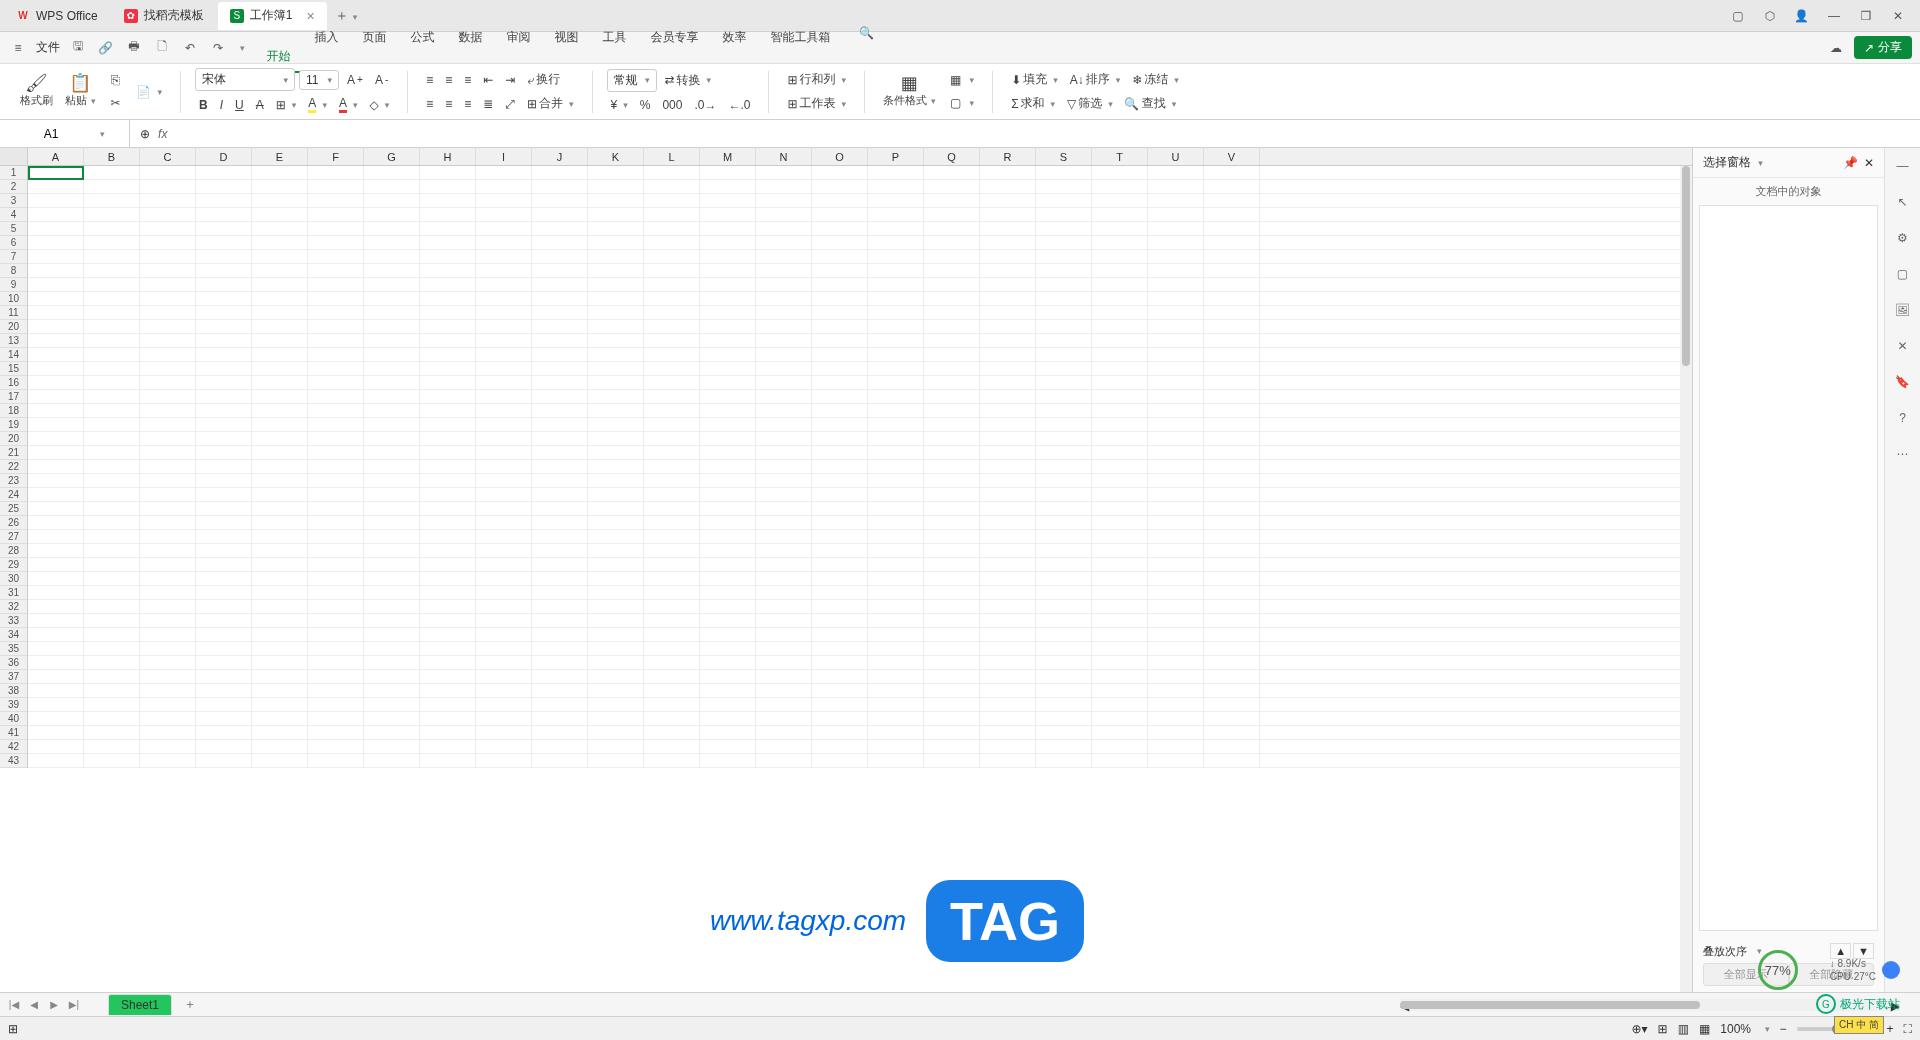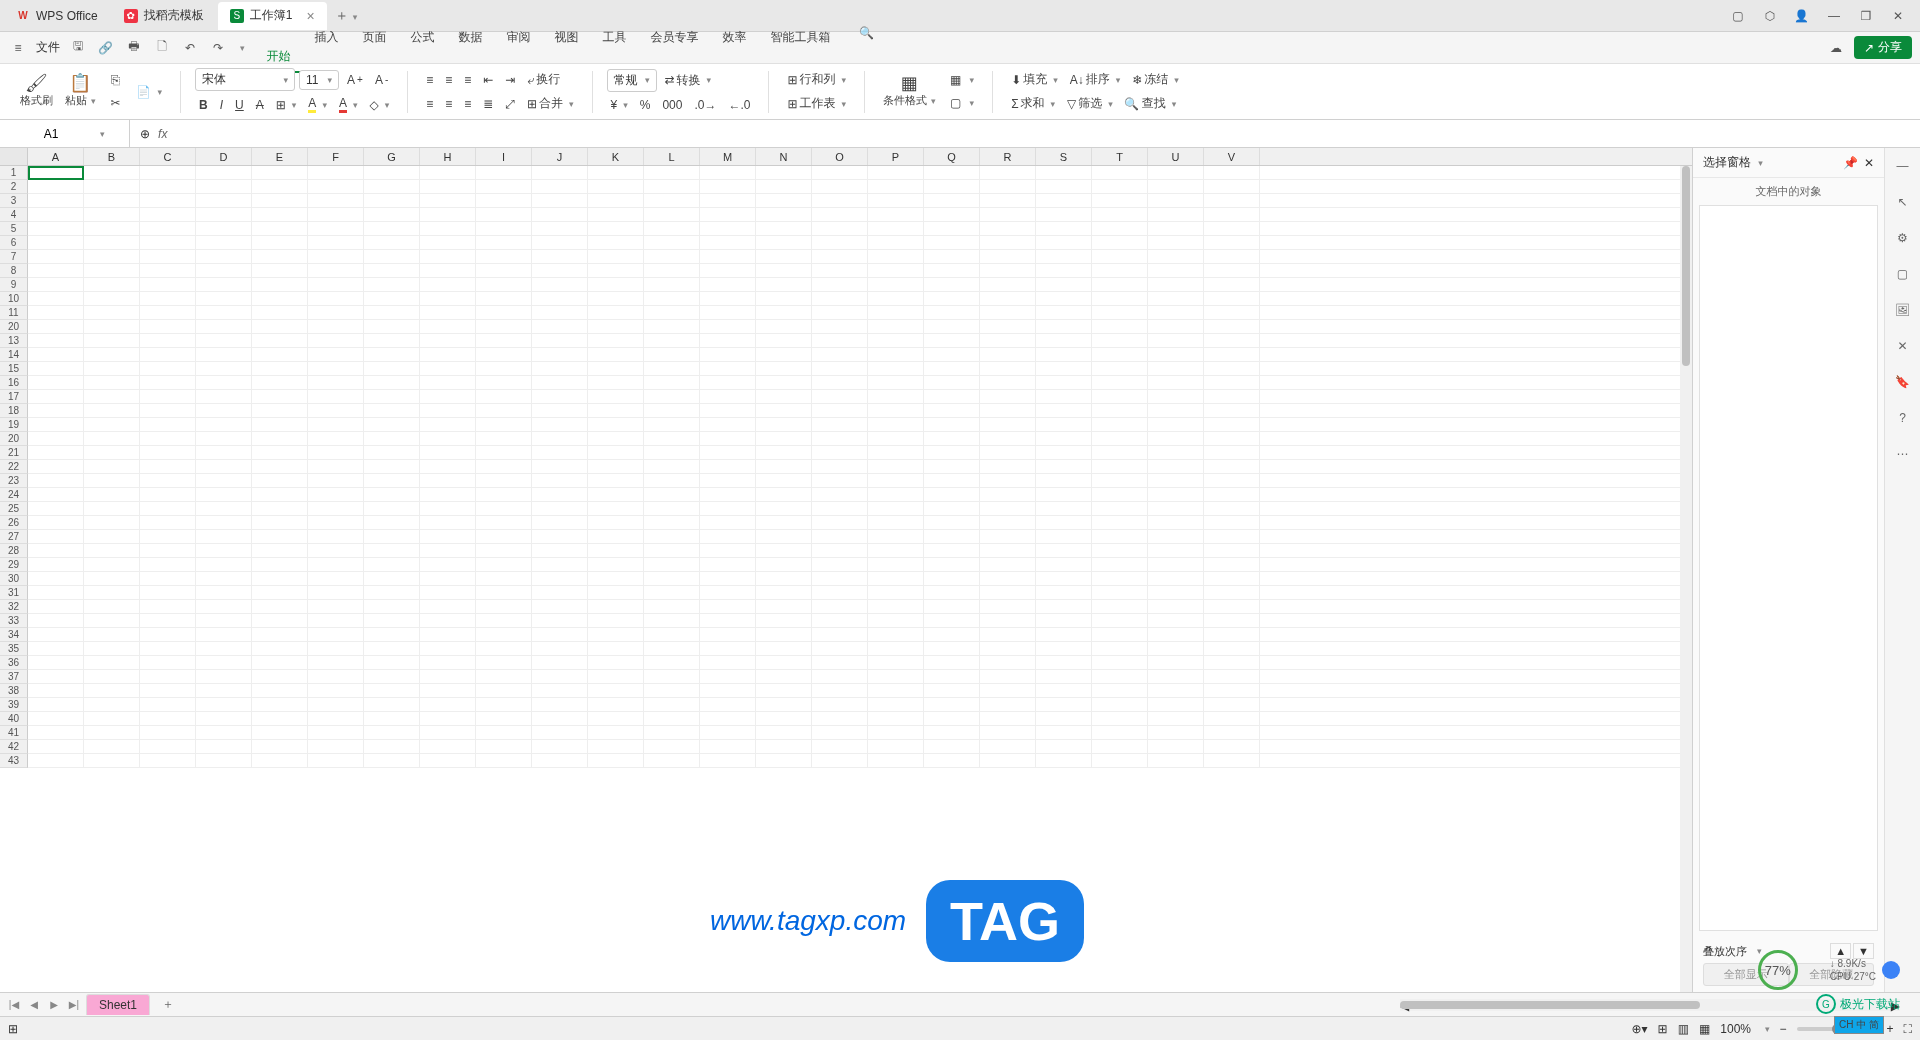--- a/index.html
+++ b/index.html
@@ -77,21 +77,21 @@
 .sp-btn { flex: 1; padding: 3px; background: #f0f0f0; border: 1px solid #ddd; border-radius: 3px; text-align: center; font-size: 11px; color: #999; }
 
 
 .rightrail { width: 36px; background: #f5f5f5; border-left: 1px solid #e0e0e0; display: flex; flex-direction: column; align-items: center; padding: 6px 0; gap: 12px; }
 .rail-btn { width: 24px; height: 24px; display: flex; align-items: center; justify-content: center; color: #666; cursor: pointer; }
 .rail-collapse { width: 24px; height: 24px; display: flex; align-items: center; justify-content: center; color: #666; }
 
 
 .sheettabs { height: 24px; background: #f5f5f5; display: flex; align-items: center; border-top: 1px solid #d0d0d0; padding: 0 6px; gap: 4px; }
 .nav-btn { width: 16px; text-align: center; color: #888; font-size: 10px; cursor: pointer; }
-.sheet-tab { padding: 3px 12px; background: #f9a8d4; border-radius: 3px 3px 0 0; border: 1px solid #ddd; border-bottom: none; font-size: 12px; }
+.sheet-tab { padding: 3px 12px; background: #22c55e; border-radius: 3px 3px 0 0; border: 1px solid #ddd; border-bottom: none; font-size: 12px; margin-left: 22px; }
 .hscroll { margin-left: auto; width: 500px; height: 12px; background: #f0f0f0; position: relative; margin-right: 14px; }
 .hscroll-thumb { position: absolute; left: 0; width: 60%; height: 8px; top: 2px; background: #c0c0c0; border-radius: 4px; }
 
 
 .statusbar { height: 24px; background: #f0f0f0; display: flex; align-items: center; padding: 0 8px; border-top: 1px solid #d0d0d0; gap: 10px; }
 .status-right { margin-left: auto; display: flex; align-items: center; gap: 10px; }
 .zoom-slider { width: 80px; height: 4px; background: #ccc; position: relative; border-radius: 2px; }
 .zoom-thumb { position: absolute; left: 50%; top: -3px; width: 10px; height: 10px; background: #888; border-radius: 50%; transform: translateX(-50%); }
 
 
@@ -99,21 +99,21 @@
 .wm-text { display: flex; flex-direction: column; }
 .wm-cn { font-size: 42px; font-weight: bold; color: #e63027; letter-spacing: 2px; }
 .wm-url { font-size: 28px; color: #0066e0; font-style: italic; font-weight: 500; }
 .wm-tag { background: #1a7ee6; color: #fff; font-size: 54px; font-weight: bold; padding: 10px 24px; border-radius: 24px; }
 
 
 .sys-widget { position: absolute; right: 20px; bottom: 50px; display: flex; align-items: center; gap: 6px; }
 .sys-circle { width: 40px; height: 40px; border: 3px solid #4caf50; border-radius: 50%; display: flex; align-items: center; justify-content: center; font-size: 13px; color: #555; }
 .sys-info { font-size: 10px; color: #666; line-height: 1.3; margin-left: 26px; }
 .sys-logo { position: absolute; right: 20px; bottom: 26px; display: flex; align-items: center; gap: 4px; font-size: 12px; color: #0a7; }
-.ime { position: absolute; right: 36px; bottom: 6px; border: 1px solid #888; padding: 1px 4px; font-size: 10px; color: #444; background: #0ea5e9; }
+.ime { position: absolute; right: 36px; bottom: 6px; border: 1px solid #888; padding: 1px 4px; font-size: 10px; color: #444; background: #fde047; }
 </style>
 </head>
 <body>
 
 <div class="titlebar">
   <div class="tab">
     <span class="tab-icon wps-icon">W</span>
     <span>WPS Office</span>
   </div>
   <div class="tab">

